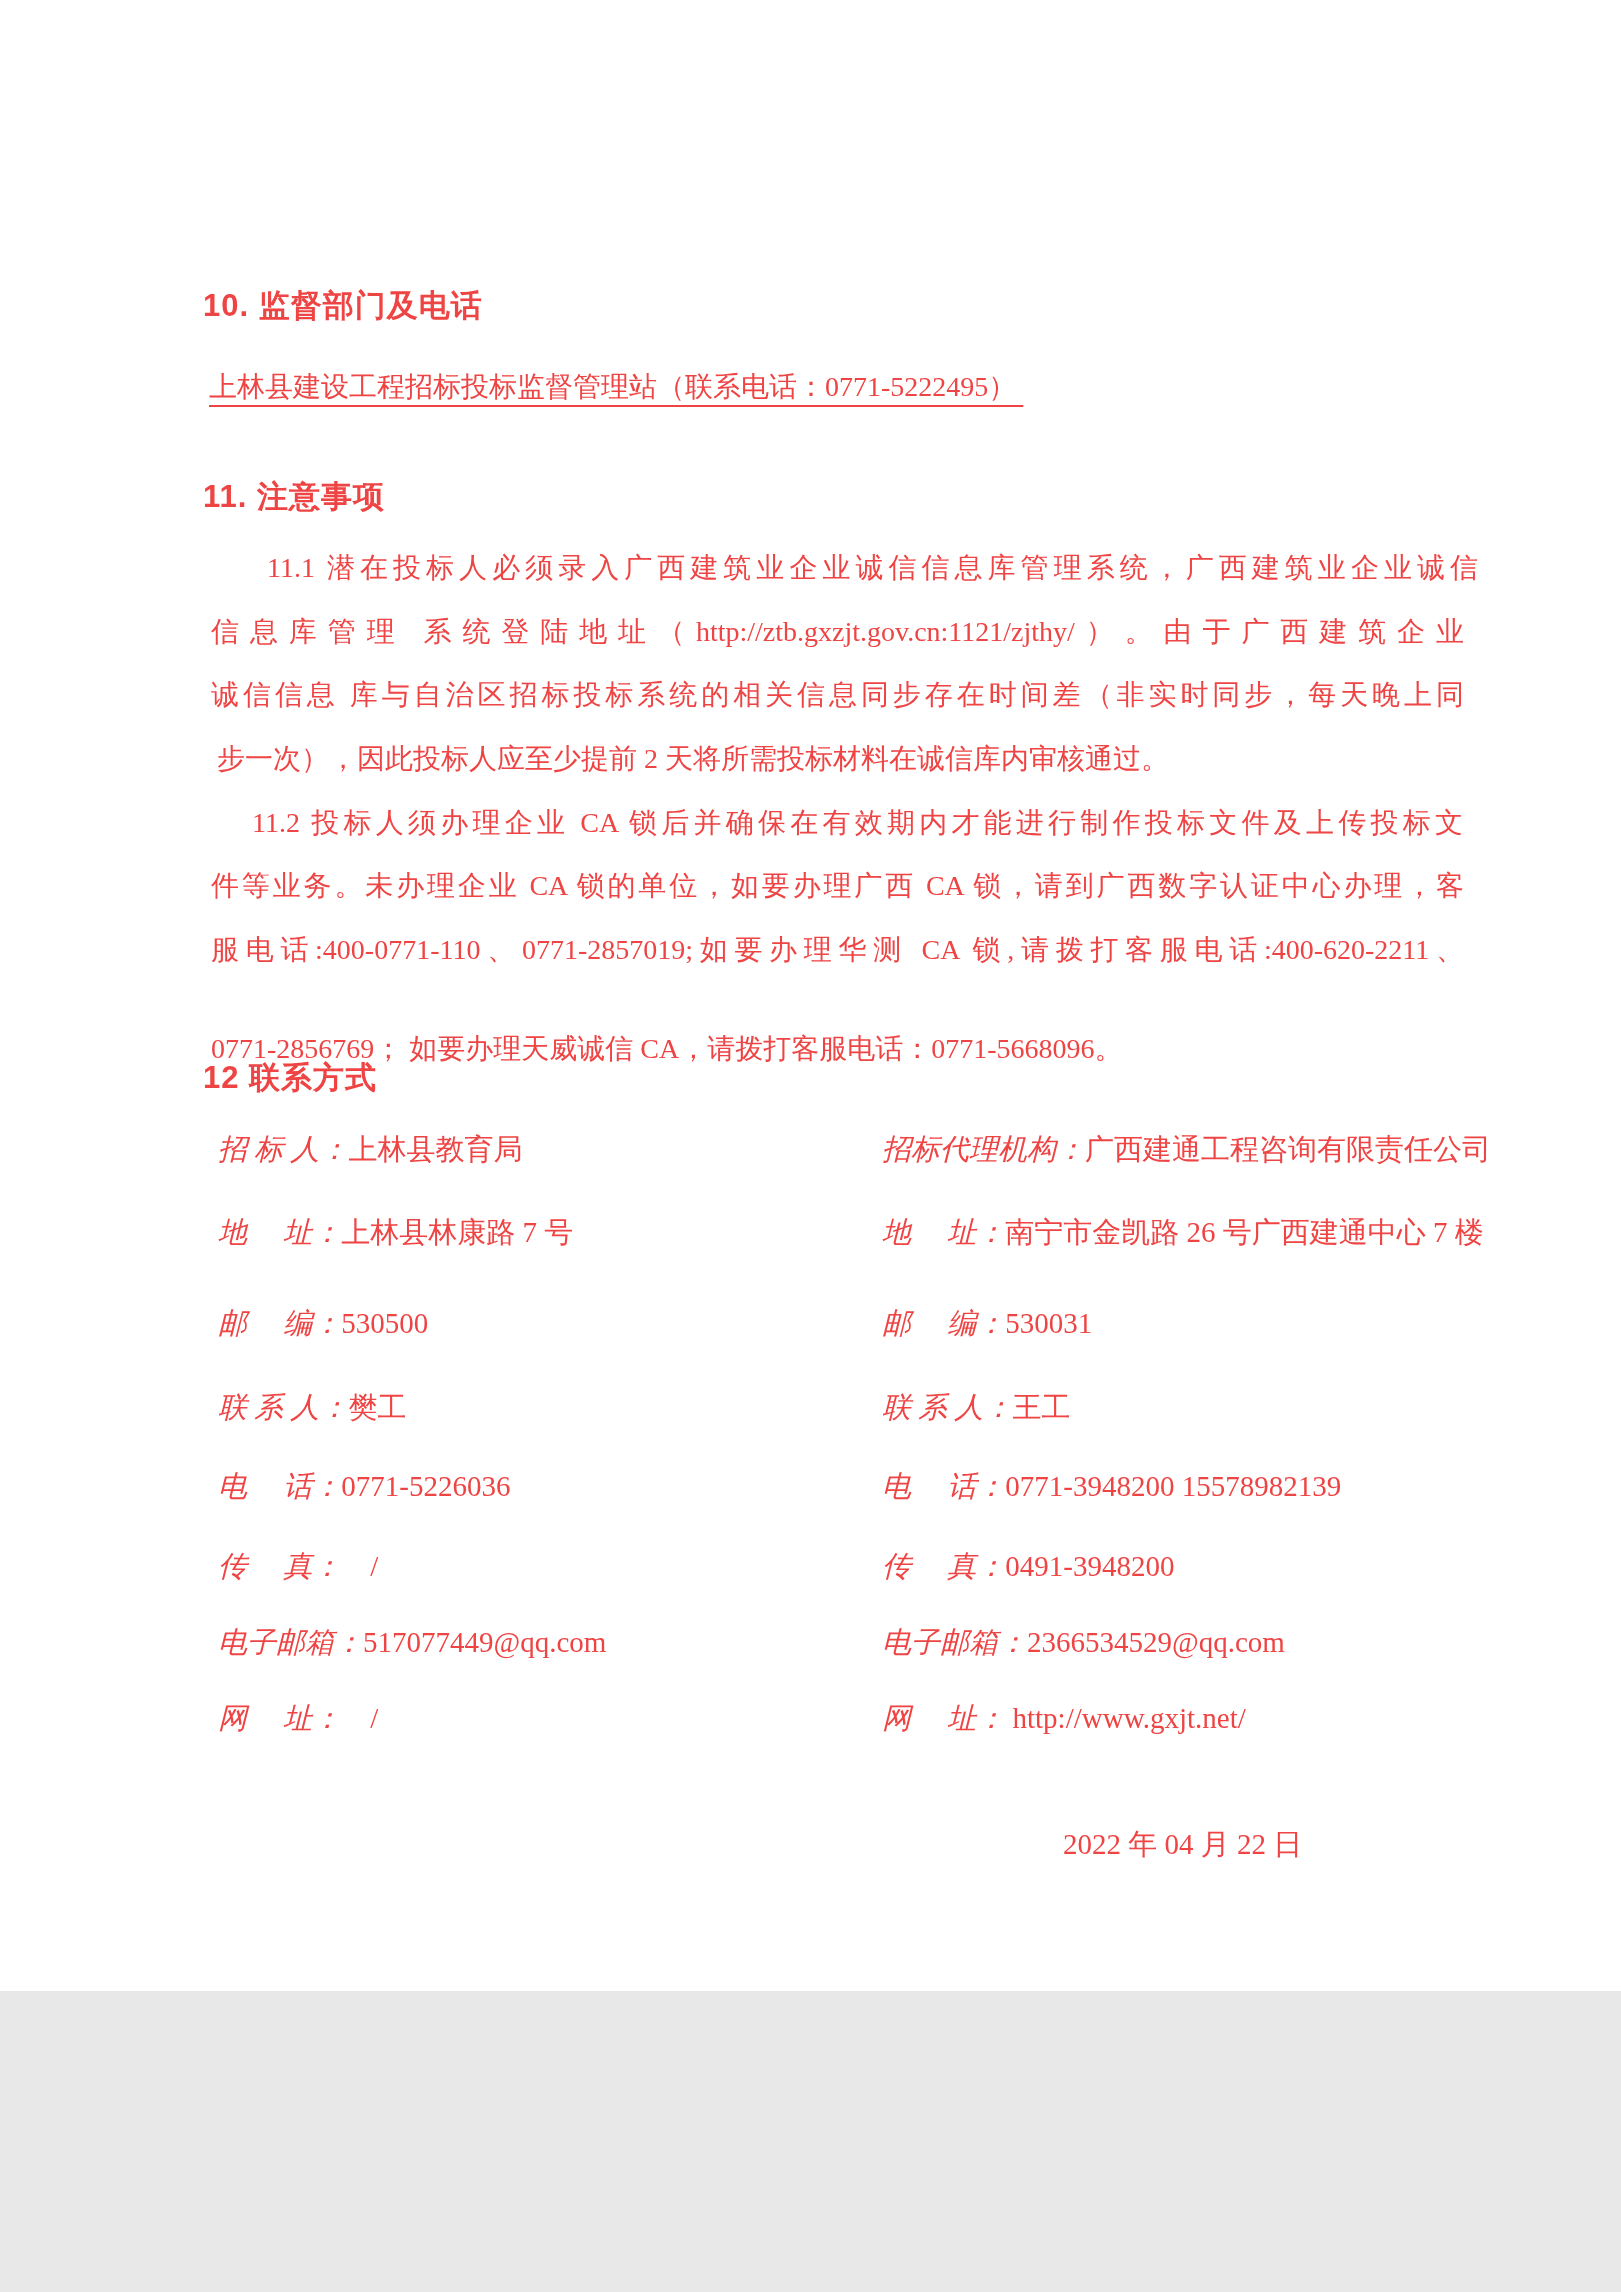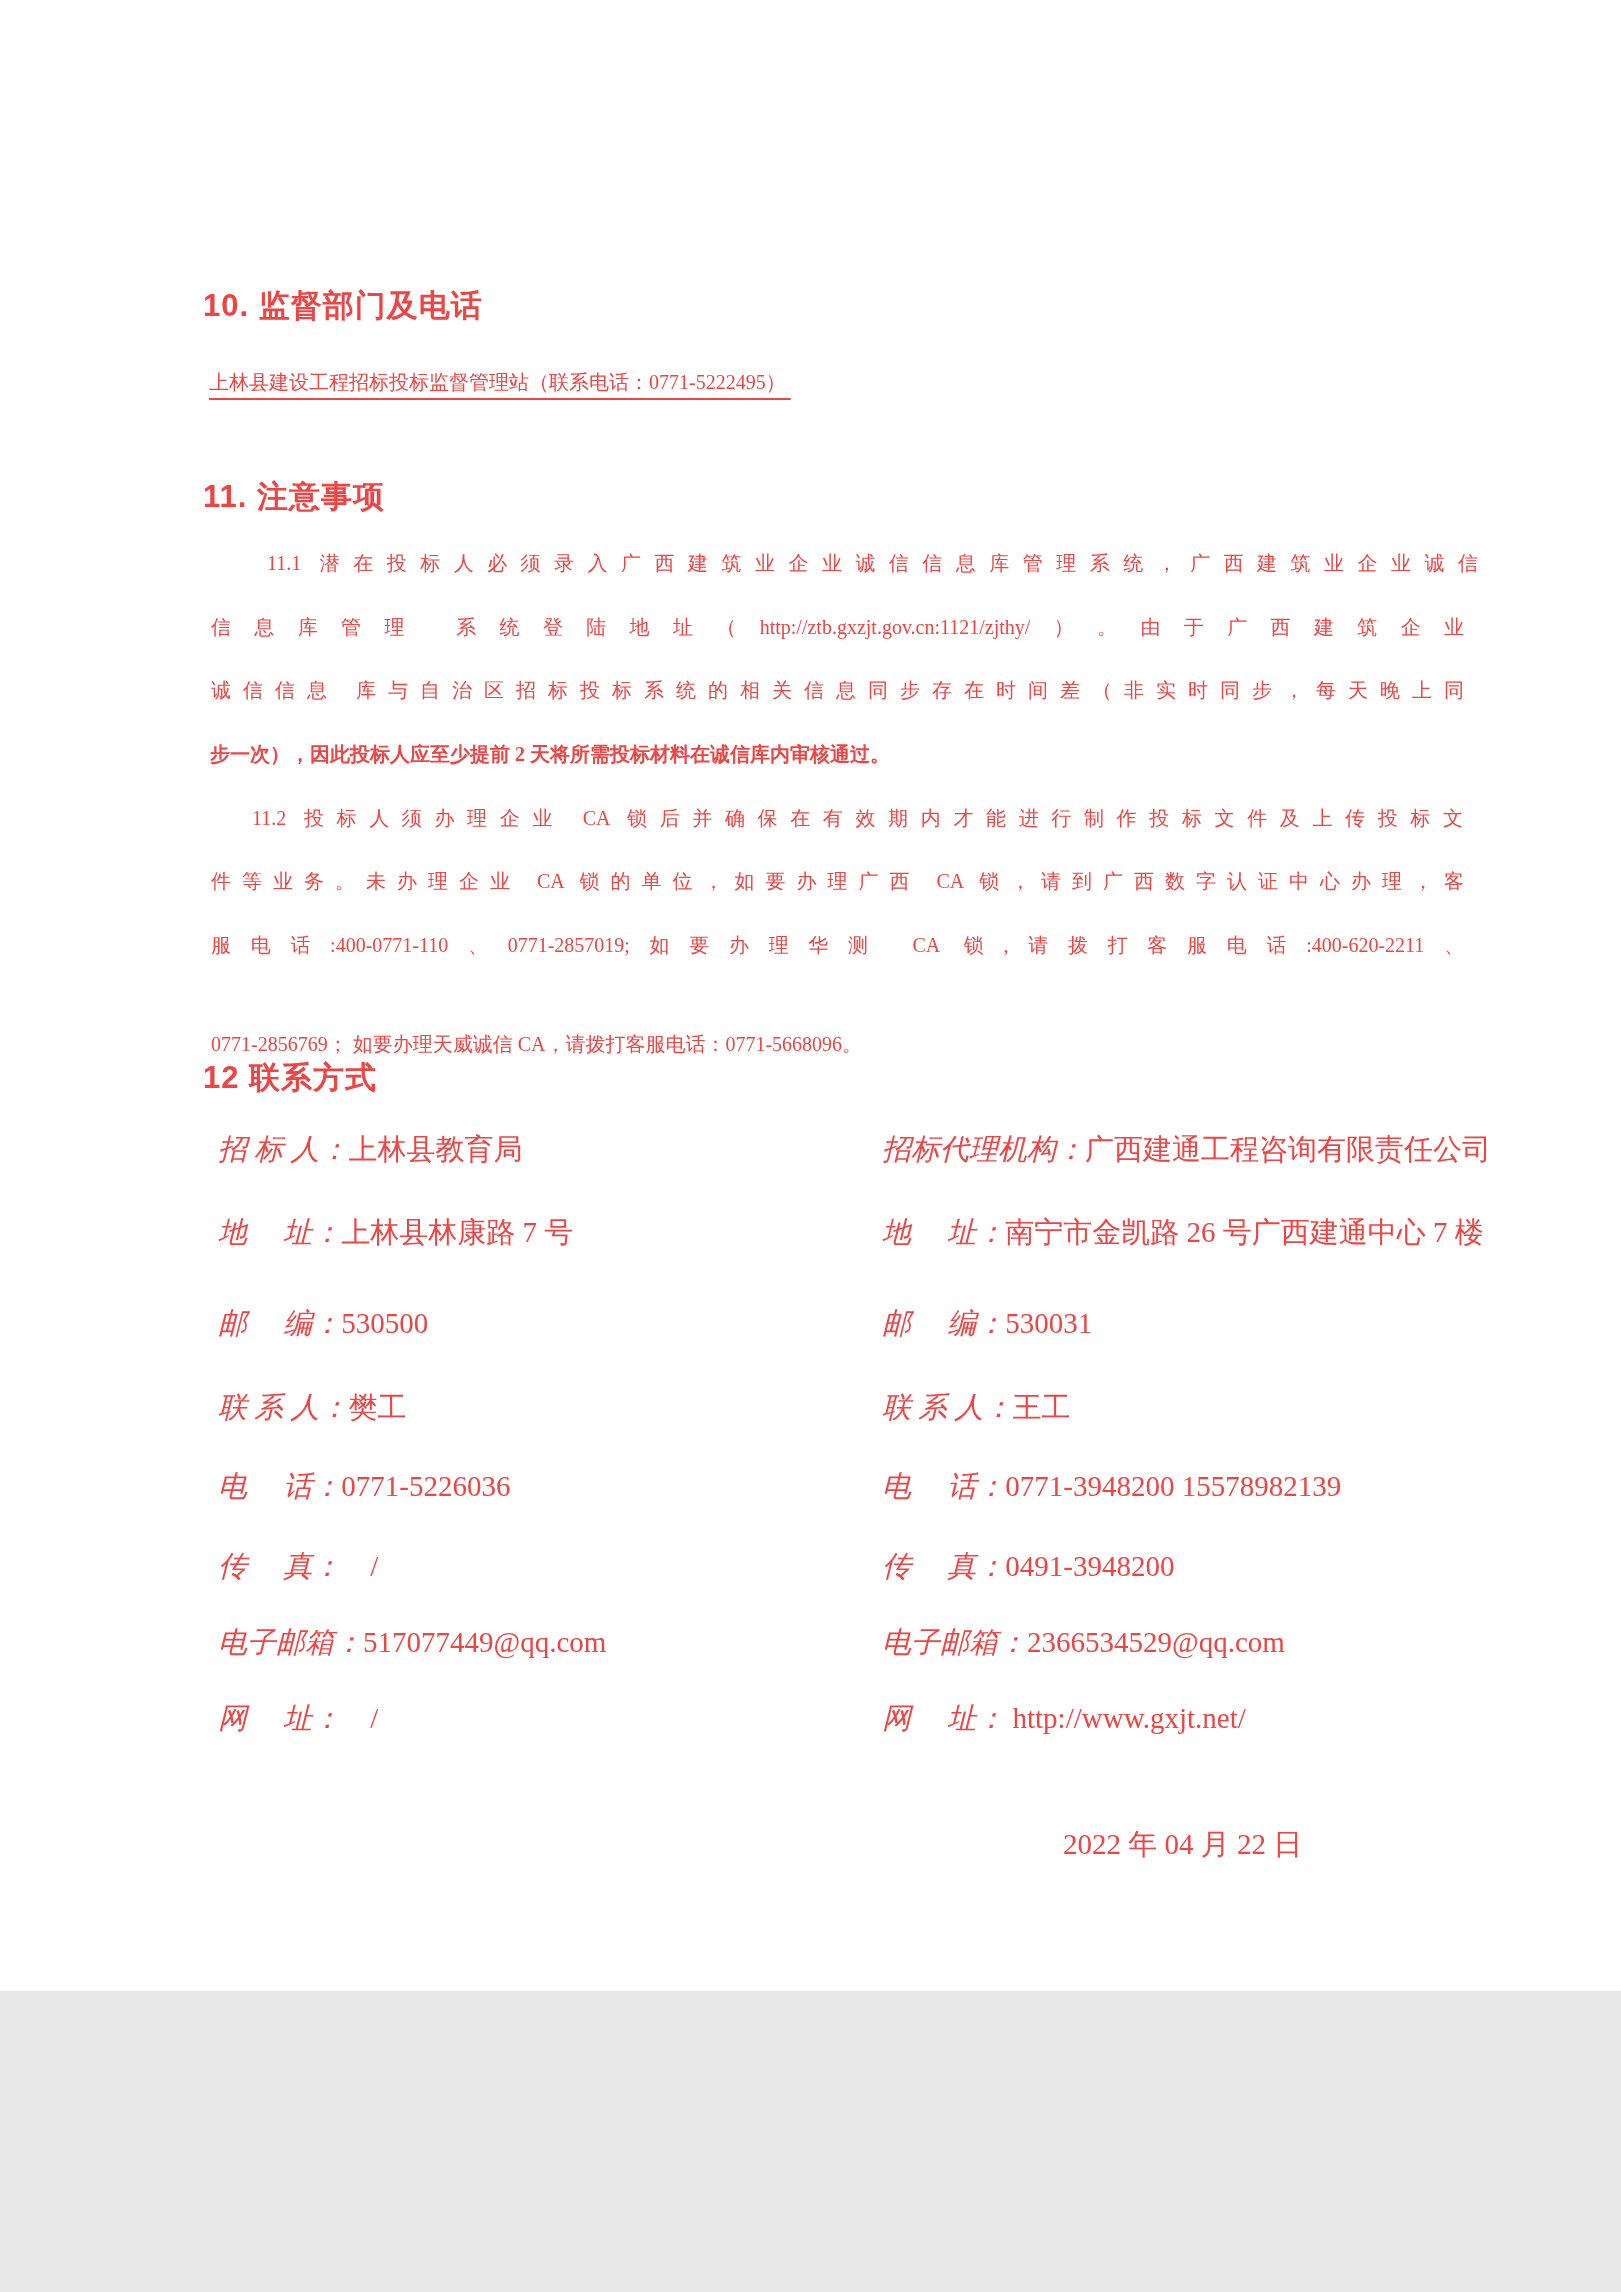--- a/index.html
+++ b/index.html
@@ -15,21 +15,21 @@
   .heading{
     position:absolute;
     font-family:"Liberation Sans","DejaVu Sans",sans-serif;
     font-weight:700;
     font-size:31px;
     letter-spacing:1px;
     white-space:pre;
   }
   .bodyline{
     position:absolute;
-    font-size:20px;
+    font-size:28px;
     white-space:pre;
     line-height:1.2;
   }
   .just{
     text-align:justify;
     text-align-last:justify;
   }
   .underlined{
     text-decoration:underline;
     text-underline-offset:8.8px;
@@ -55,21 +55,21 @@
 
   <div class="heading" style="left:203px;top:285px;">10. 监督部门及电话</div>
 
   <div class="bodyline underlined" style="left:209px;top:370px;">上林县建设工程招标投标监督管理站（联系电话：0771-5222495） </div>
 
   <div class="heading" style="left:203px;top:476px;">11. 注意事项</div>
 
   <div class="bodyline just" style="left:252px;top:551px;width:1211px;margin-left:15px;">11.1 潜在投标人必须录入广西建筑业企业诚信信息库管理系统，广西建筑业企业诚信</div>
   <div class="bodyline just" style="left:211px;top:615px;width:1253px;">信息库管理 系统登陆地址（http://ztb.gxzjt.gov.cn:1121/zjthy/）。由于广西建筑企业</div>
   <div class="bodyline just" style="left:211px;top:678px;width:1253px;">诚信信息 库与自治区招标投标系统的相关信息同步存在时间差（非实时同步，每天晚上同</div>
-  <div class="bodyline" style="left:210px;top:742px;font-weight:bold;">步一次），因此投标人应至少提前 2 天将所需投标材料在诚信库内审核通过。</div>
+  <div class="bodyline" style="left:217px;top:742px;">步一次），因此投标人应至少提前 2 天将所需投标材料在诚信库内审核通过。</div>
 
   <div class="bodyline just" style="left:252px;top:806px;width:1211px;">11.2 投标人须办理企业 CA 锁后并确保在有效期内才能进行制作投标文件及上传投标文</div>
   <div class="bodyline just" style="left:211px;top:869px;width:1253px;">件等业务。未办理企业 CA 锁的单位，如要办理广西 CA 锁，请到广西数字认证中心办理，客</div>
   <div class="bodyline just" style="left:211px;top:933px;width:1253px;">服电话:400-0771-110、0771-2857019;如要办理华测 CA 锁,请拨打客服电话:400-620-2211、</div>
   <div class="bodyline" style="left:211px;top:992px;margin-top:40px;">0771-2856769； 如要办理天威诚信 CA，请拨打客服电话：0771-5668096。</div>
 
   <div class="heading" style="left:203px;top:1057px;">12 联系方式</div>
 
   <div class="contact-row-part" style="left:218px;top:1130px;"><span class="label">招 标 人：</span><span class="value">上林县教育局</span></div>
   <div class="contact-row-part" style="left:882px;top:1130px;"><span class="label">招标代理机构：</span><span class="value">广西建通工程咨询有限责任公司</span></div>

